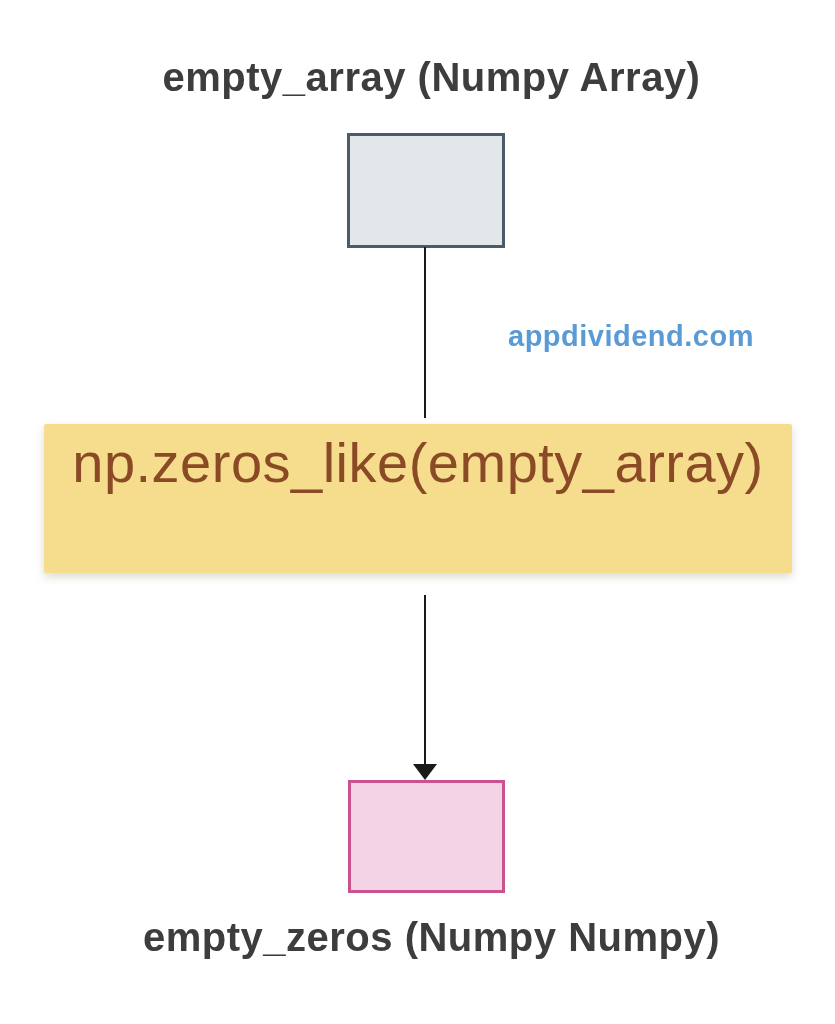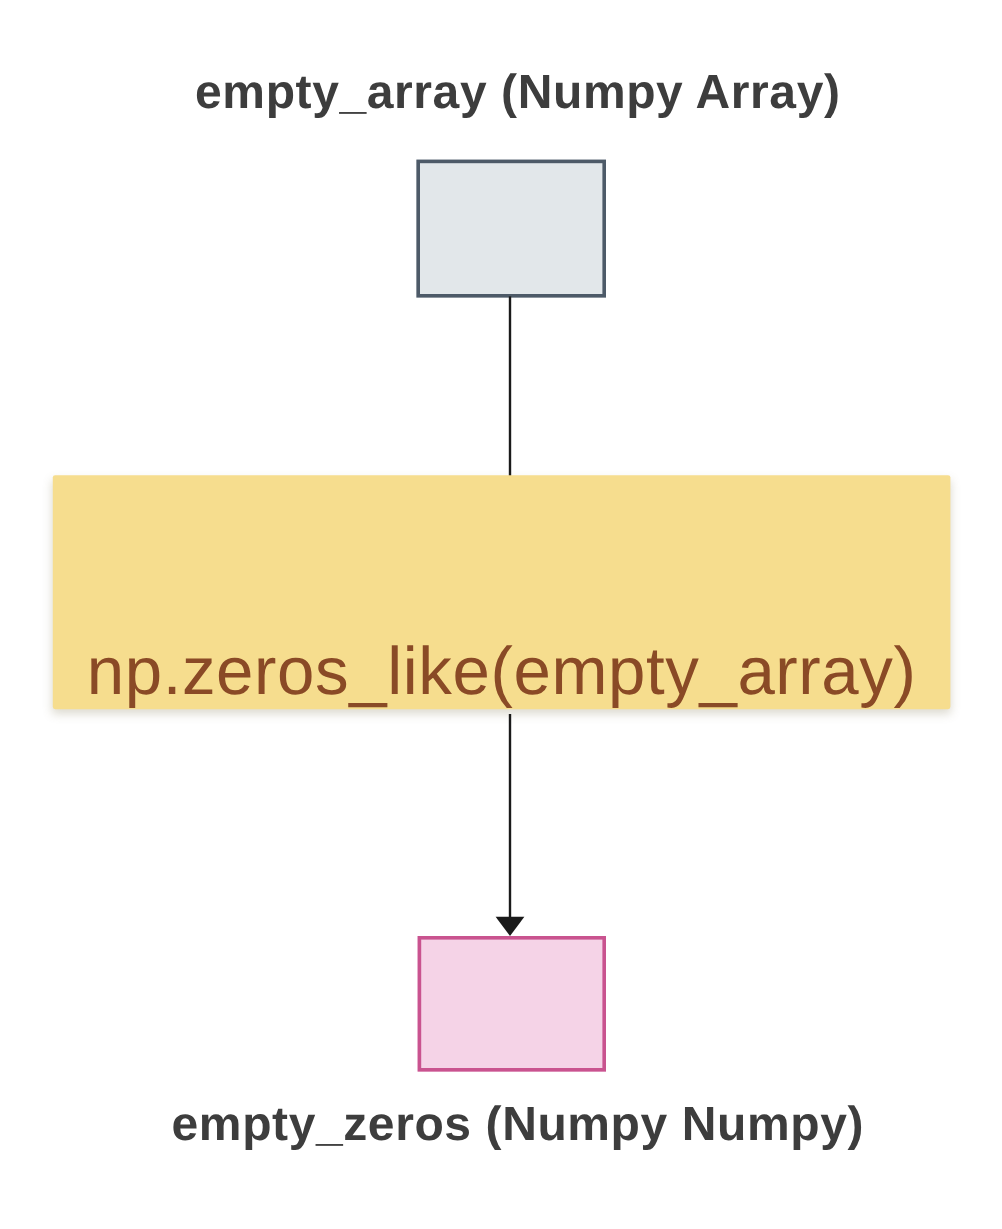--- a/index.html
+++ b/index.html
@@ -82,28 +82,28 @@
     font-size: 29px;
     font-weight: 600;
     color: var(--watermark);
     text-decoration: none;
     cursor: pointer;
     letter-spacing: 0.5px;
   }
   .operation-banner {
     position: absolute;
     left: 44px;
-    top: 396px;
+    top: 424px;
     width: 748px;
-    height: 195px;
+    height: 149px;
     background: var(--op-fill);
     border-radius: 2px;
     box-shadow: 0 4px 8px rgba(120, 110, 70, 0.25);
     display: flex;
-    align-items: flex-end;
+    align-items: flex-start;
     justify-content: center;
   }
   .operation-text {
     font-family: "Liberation Sans", "DejaVu Sans", sans-serif;
     font-size: 56px;
     font-weight: 400;
     color: var(--op-text);
     letter-spacing: 0.5px;
     white-space: nowrap;
     padding-top: 6px;
@@ -113,20 +113,21 @@
 <body>
 
 <div class="canvas">
 
   <div class="array-label source-label">empty_array (Numpy Array)</div>
 
   <div class="source-box"></div>
 
   <div class="vline line-top"></div>
 
+  <a class="watermark">appdividend.com</a>
 
   <div class="operation-banner">
     <span class="operation-text">np.zeros_like(empty_array)</span>
   </div>
 
   <div class="vline line-bottom"></div>
 
   <div class="arrowhead"></div>
 
   <div class="result-box"></div>

